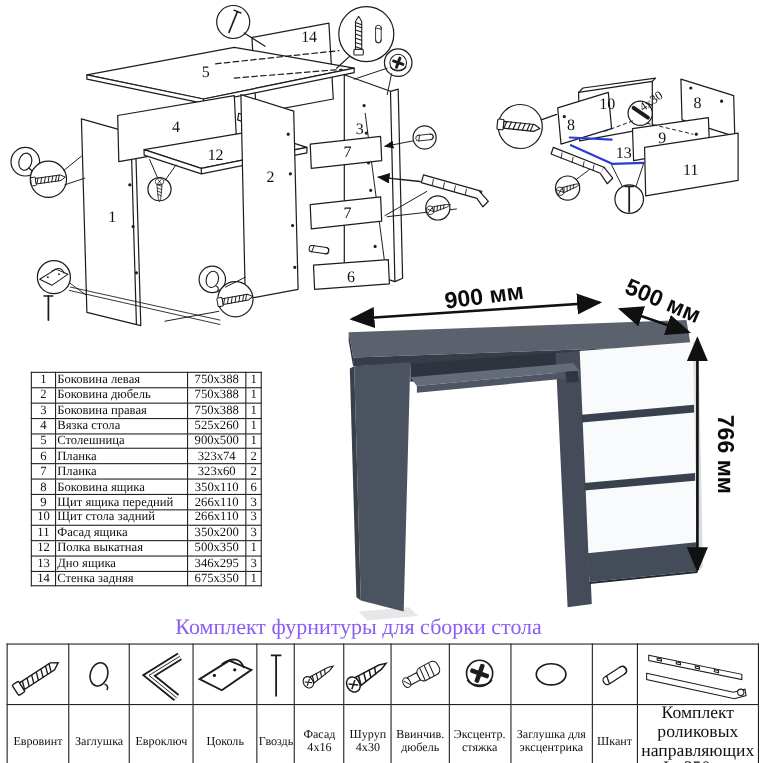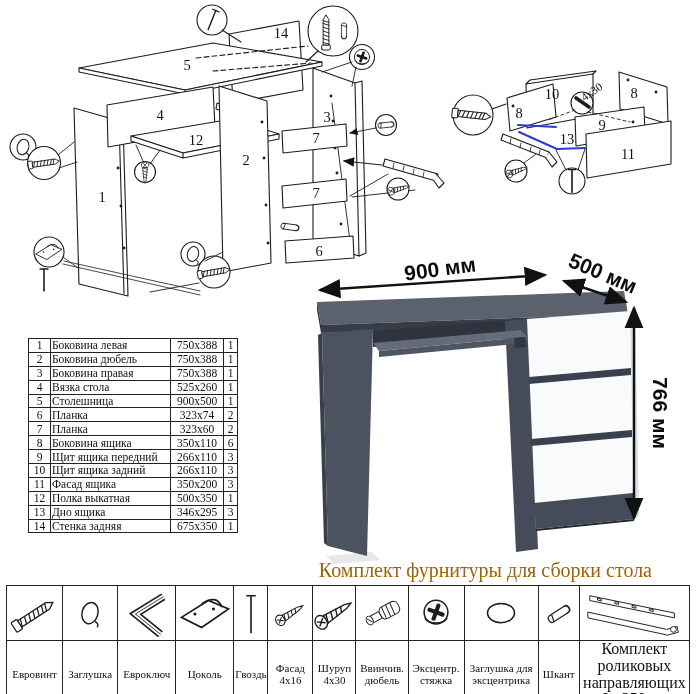--- a/index.html
+++ b/index.html
@@ -7,22 +7,22 @@
          font-family:"Liberation Serif",serif;color:#111;}
   .stage svg.art{position:absolute;left:0;top:0;}
   
   table.parts{position:absolute;left:28px;top:338px;border-collapse:collapse;table-layout:fixed;
               font:11.5px/1.05 "Liberation Serif",serif;color:#111;background:#fff;}
   table.parts td{border:1px solid #222;padding:0 1px;text-align:center;vertical-align:middle;
                  overflow:hidden;white-space:nowrap;}
   table.parts tr{height:13.9px;}
   table.parts td.nm{text-align:left;}
   
-  .hw-title{position:absolute;left:0;top:559px;width:652px;text-align:right;
-            font:20px/1.1 "Liberation Serif",serif;color:#a16207;}
+  .hw-title{position:absolute;left:0;top:559px;width:652px;text-align:center;
+            font:20px/1.1 "Liberation Serif",serif;color:#8b5cf6;}
   table.hw{position:absolute;left:6px;top:585px;width:684px;border-collapse:collapse;
            table-layout:fixed;background:#fff;font-family:"Liberation Serif",serif;color:#111;}
   table.hw td{border:1px solid #222;padding:0;text-align:center;vertical-align:middle;overflow:hidden;}
   table.hw tr.icons{height:55px;}
   table.hw tr.labels{height:31px;}
   table.hw tr.vals{height:20px;}
   table.hw tr.labels td{font-size:11px;line-height:1.08;padding:0 1px;}
   table.hw tr.labels td.small{font-size:16px;line-height:1.05;}
   table.hw tr.vals td{font-size:17px;}
   table.hw svg{display:block;margin:1px auto 0;}
@@ -341,21 +341,21 @@
           <td>6</td>
         </tr>
     <tr>
           <td>9</td>
           <td class="nm">Щит ящика передний</td>
           <td>266x110</td>
           <td>3</td>
         </tr>
     <tr>
           <td>10</td>
-          <td class="nm">Щит ящика задний</td>
+          <td class="nm">Щит стола задний</td>
           <td>266x110</td>
           <td>3</td>
         </tr>
     <tr>
           <td>11</td>
           <td class="nm">Фасад ящика</td>
           <td>350x200</td>
           <td>3</td>
         </tr>
     <tr>

